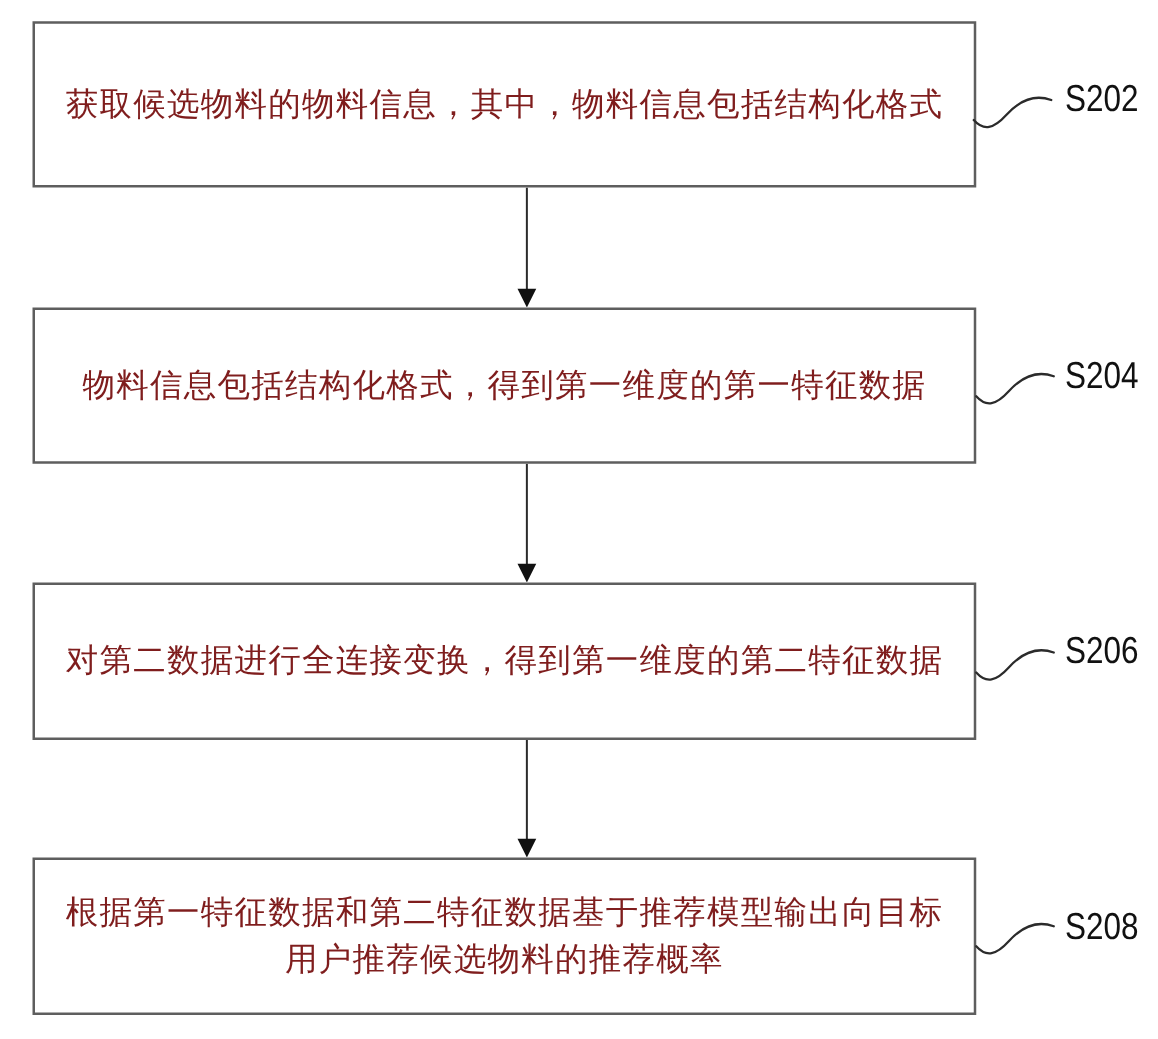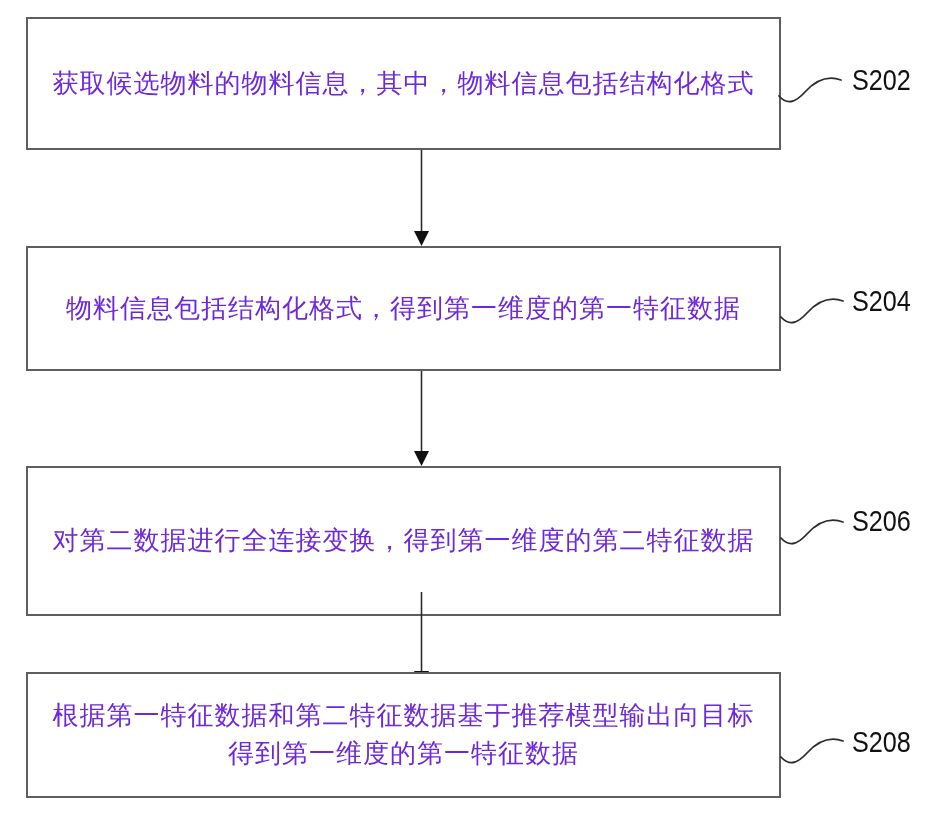--- a/index.html
+++ b/index.html
@@ -26,21 +26,21 @@
     flex-direction: column;
     justify-content: center;
     align-items: center;
   }
   .step-line {
     display: block;
     text-align: left;
     font-size: 26px;
     letter-spacing: 1px;
     line-height: 38px;
-    color: #6d28d9;
+    color: #7f1d1d;
     white-space: nowrap;
   }
   .step-line:empty { display: none; }
   .flow-arrow {
     position: absolute;
     left: 411px;
     width: 21px;
   }
   .squiggle {
     position: absolute;
@@ -76,33 +76,33 @@
   <div class="step-box" style="top:246px;height:125px;">
     <span class="step-line">物料信息包括结构化格式，得到第一维度的第一特征数据</span>
 
   </div>
 
   <svg class="flow-arrow" style="top:371px;" width="21" height="95" viewBox="0 0 21 95">
     <line x1="10.5" y1="0" x2="10.5" y2="81" stroke="#2b2b2b" stroke-width="1.6"></line>
     <polygon points="3,80 18,80 10.5,95" fill="#111111"></polygon>
   </svg>
 
-  <div class="step-box" style="top:466px;height:150px;">
+  <div class="step-box" style="top:466px;height:126px;">
     <span class="step-line">对第二数据进行全连接变换，得到第一维度的第二特征数据</span>
 
   </div>
 
   <svg class="flow-arrow" style="top:592px;" width="21" height="94" viewBox="0 0 21 94">
     <line x1="10.5" y1="0" x2="10.5" y2="80" stroke="#2b2b2b" stroke-width="1.6"></line>
     <polygon points="3,79 18,79 10.5,94" fill="#111111"></polygon>
   </svg>
 
-  <div class="step-box" style="top:672px;height:126px;">
+  <div class="step-box" style="top:686px;height:126px;">
     <span class="step-line">根据第一特征数据和第二特征数据基于推荐模型输出向目标</span>
-    <span class="step-line">得到第一维度的第一特征数据</span>
+    <span class="step-line">用户推荐候选物料的推荐概率</span>
   </div>
 
   <svg class="squiggle" style="left:777px;top:70px;" viewBox="0 0 68 34">
     <path d="M2,26 C10,35 18,33 28,22 C38,11 50,5 64,10" fill="none" stroke="#2b2b2b" stroke-width="1.8" stroke-linecap="round"></path>
   </svg>
   <svg class="squiggle" style="left:779px;top:291px;" viewBox="0 0 68 34">
     <path d="M2,26 C10,35 18,33 28,22 C38,11 50,5 64,10" fill="none" stroke="#2b2b2b" stroke-width="1.8" stroke-linecap="round"></path>
   </svg>
   <svg class="squiggle" style="left:779px;top:512px;" viewBox="0 0 68 34">
     <path d="M2,26 C10,35 18,33 28,22 C38,11 50,5 64,10" fill="none" stroke="#2b2b2b" stroke-width="1.8" stroke-linecap="round"></path>

